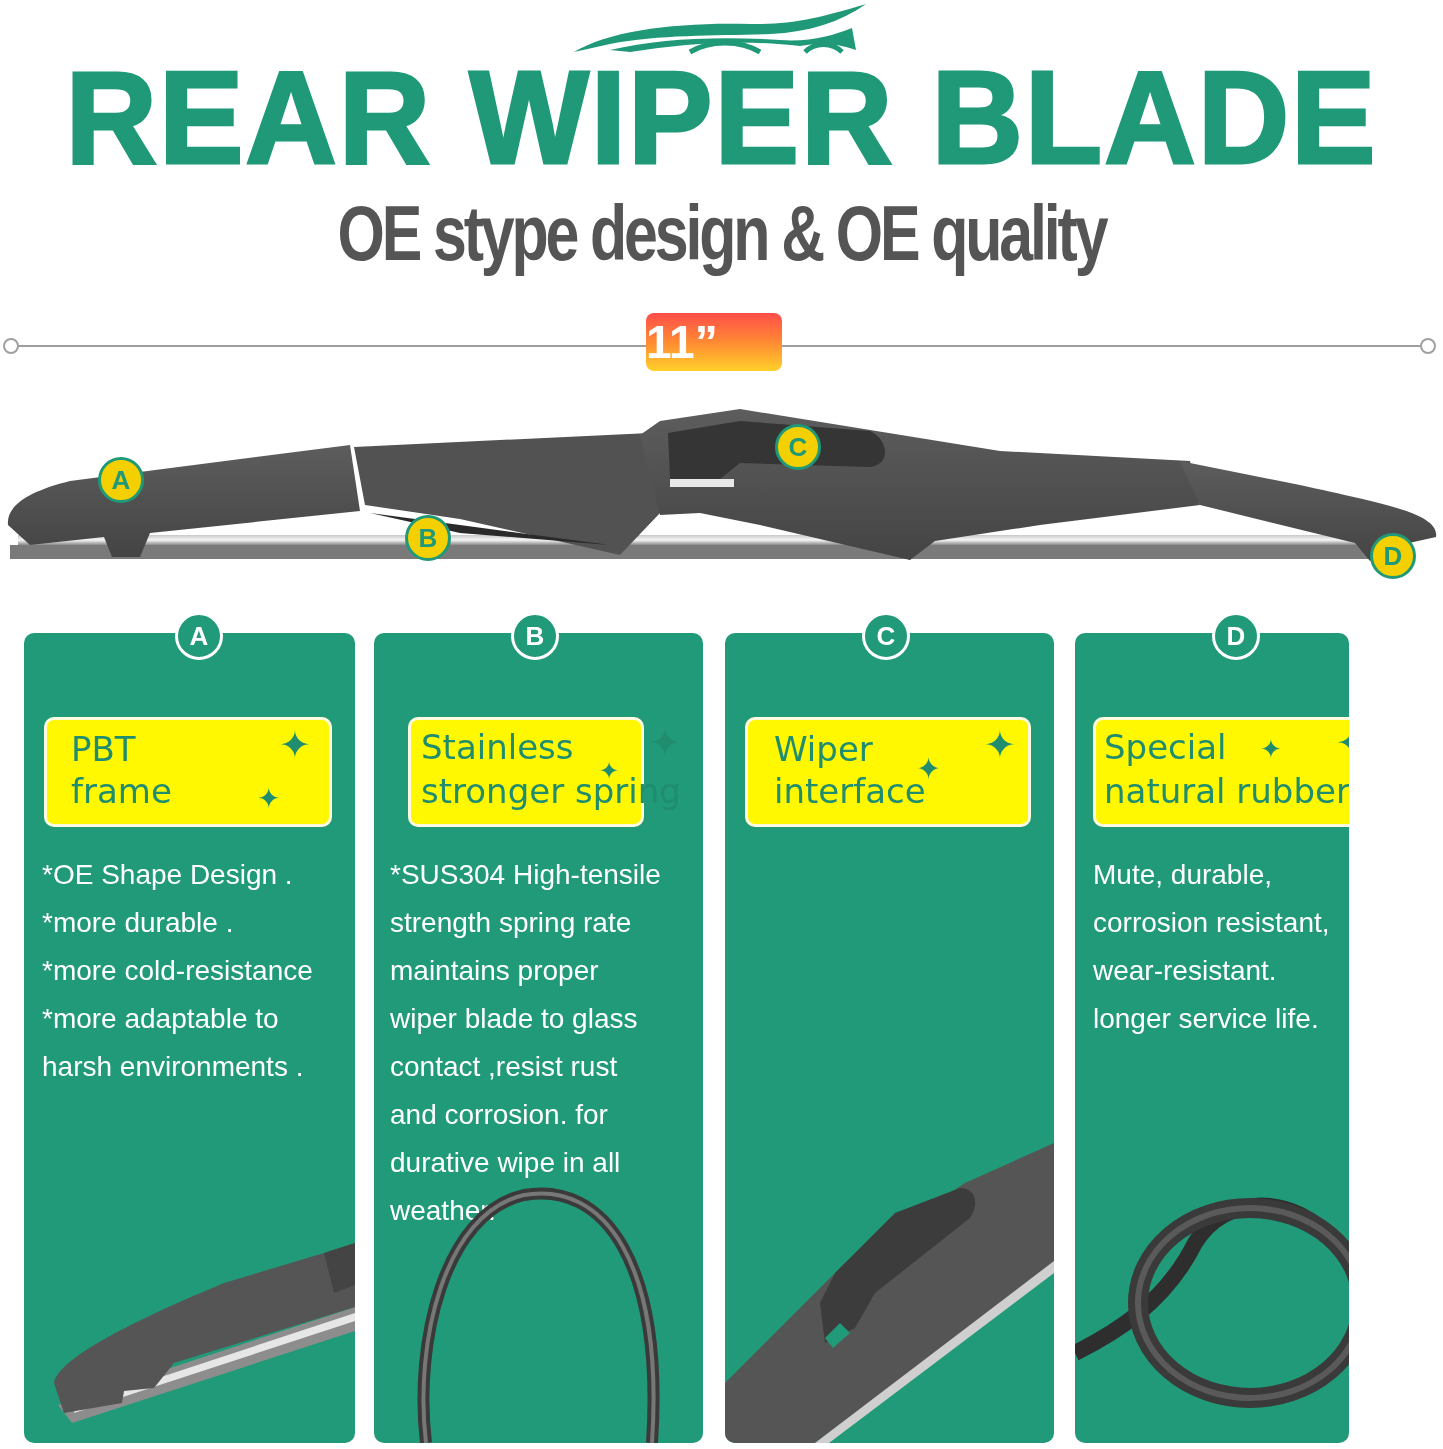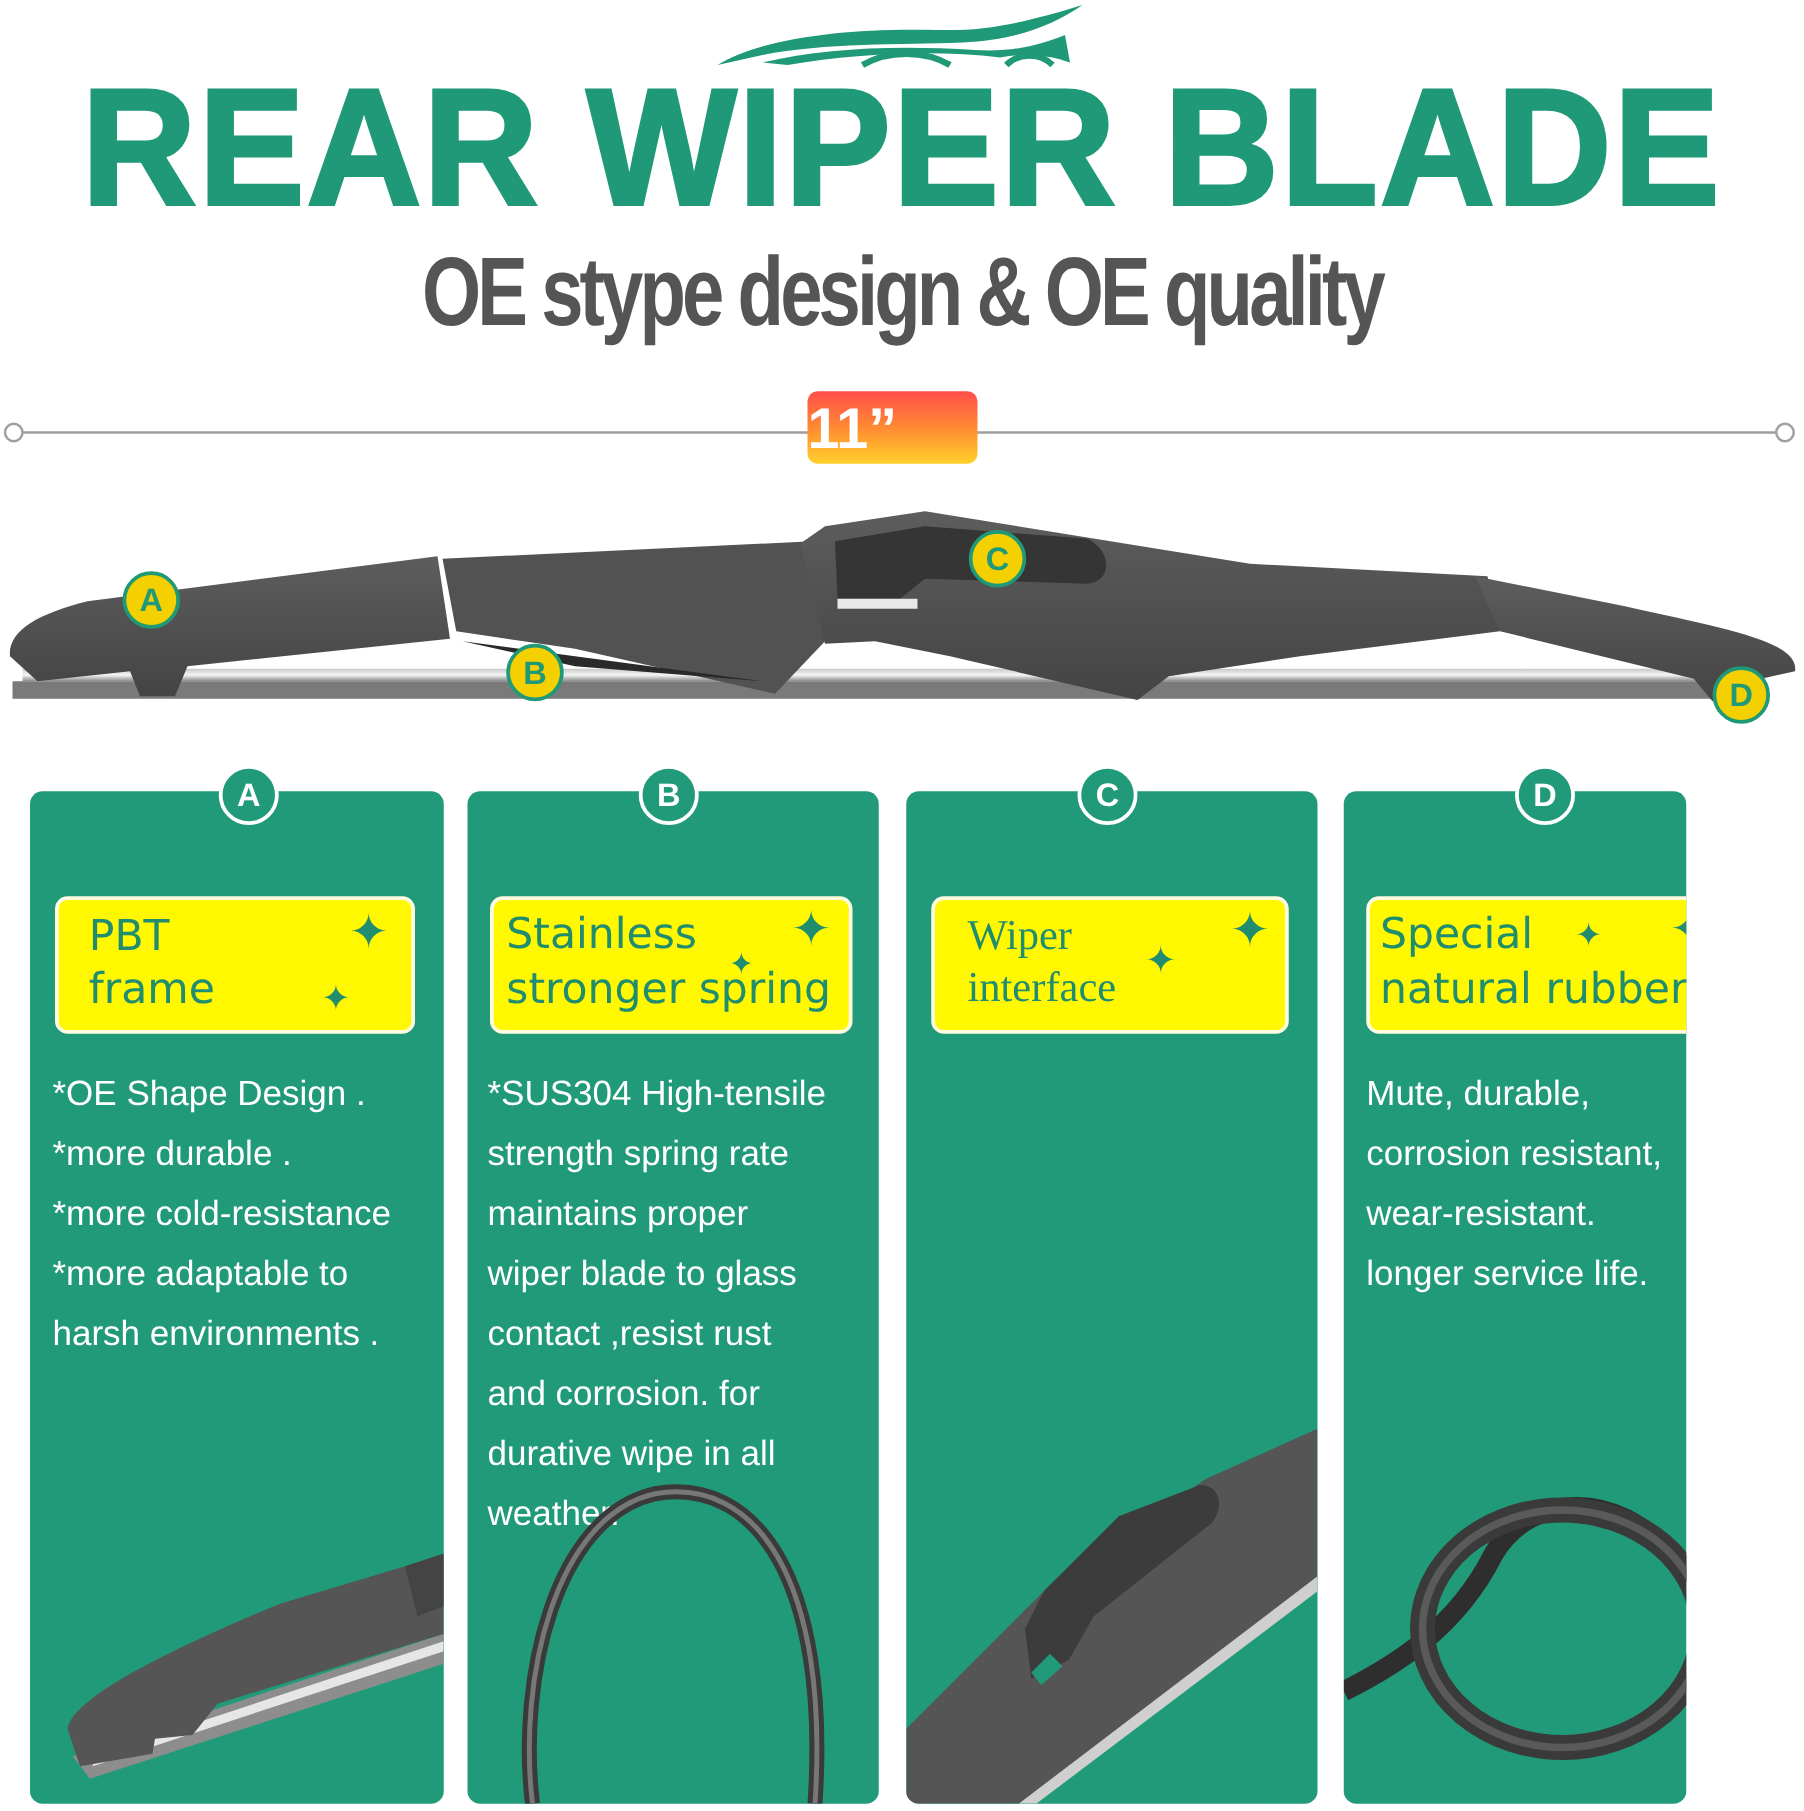--- a/index.html
+++ b/index.html
@@ -133,42 +133,42 @@
 harsh environments .</div>
   <svg class="art" width="331" height="230" viewBox="0 0 331 230">
     <path d="M34 192 L48 210 L331 118 L331 94 Z" fill="#8d8d8d"></path>
     <path d="M50 200 L331 108 L331 100 L52 192 Z" fill="#e6e6e6"></path>
     <path d="M30 170 C34 150 80 120 200 70 L300 40 L331 30 L331 94 L150 150 L130 175 L100 178 L98 190 L40 200 Z" fill="#555"></path>
     <path d="M300 40 L310 80 L331 72 L331 30 Z" fill="#444"></path>
   </svg>
 </div>
 
 <div class="card" style="left:374px;width:329px;">
-  <div class="label-box" style="left:18px;width:290px;">
+  <div class="label-box" style="left:34px;width:236px;">
     <span class="txt" style="left:10px;top:6px;">Stainless</span>
     <span class="txt" style="left:10px;top:50px;">stronger spring</span>
     <span class="sparkle" style="left:238px;top:2px;font-size:38px;">✦</span>
     <span class="sparkle" style="left:188px;top:30px;font-size:24px;">✦</span>
   </div>
   <div class="desc" style="left:16px;">*SUS304 High-tensile
 strength spring rate
 maintains proper
 wiper blade to glass
 contact ,resist rust
 and corrosion. for
 durative wipe in all
 weather.</div>
   <svg class="art" width="329" height="260" viewBox="0 0 329 260">
     <path d="M52 260 C40 160 70 30 150 12 C230 -2 290 80 278 260" fill="none" stroke="#3a3a3a" stroke-width="12"></path>
     <path d="M52 260 C40 160 70 30 150 12 C230 -2 290 80 278 260" fill="none" stroke="#777" stroke-width="4"></path>
   </svg>
 </div>
 
 <div class="card" style="left:725px;width:329px;">
-  <div class="label-box" style="left:20px;width:286px;font-family:Liberation Serif, serif;">
+  <div class="label-box" style="left:20px;width:286px;">
     <span class="txt" style="left:26px;top:8px;">Wiper</span>
     <span class="txt" style="left:26px;top:50px;">interface</span>
     <span class="sparkle" style="left:236px;top:4px;font-size:38px;">✦</span>
     <span class="sparkle" style="left:168px;top:28px;font-size:30px;">✦</span>
   </div>
   <svg class="art" width="329" height="300" viewBox="0 0 329 300">
     <path d="M0 300 L0 240 L120 120 L240 40 L329 0 L329 120 L90 300 Z" fill="#555"></path>
     <path d="M110 130 L170 70 L235 45 C250 45 255 60 245 75 L150 150 L130 185 L100 200 L95 160 Z" fill="#3c3c3c"></path>
     <path d="M100 195 L115 180 L125 190 L108 205 Z" fill="#219a79"></path>
     <path d="M90 300 L329 118 L329 130 L104 300 Z" fill="#cfcfcf"></path>

